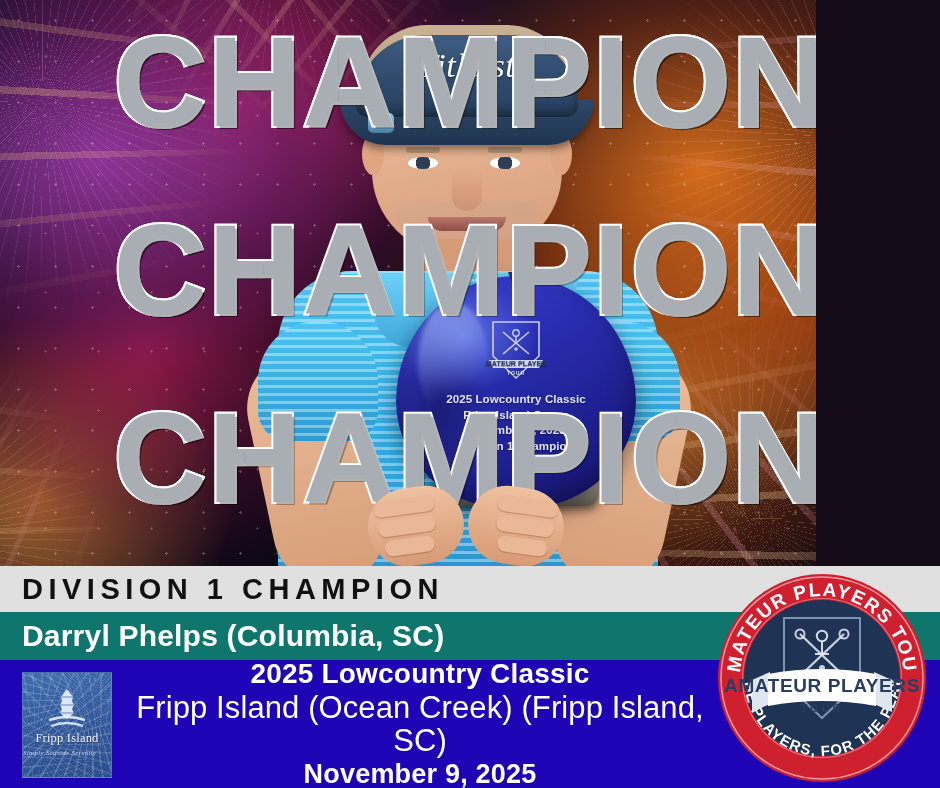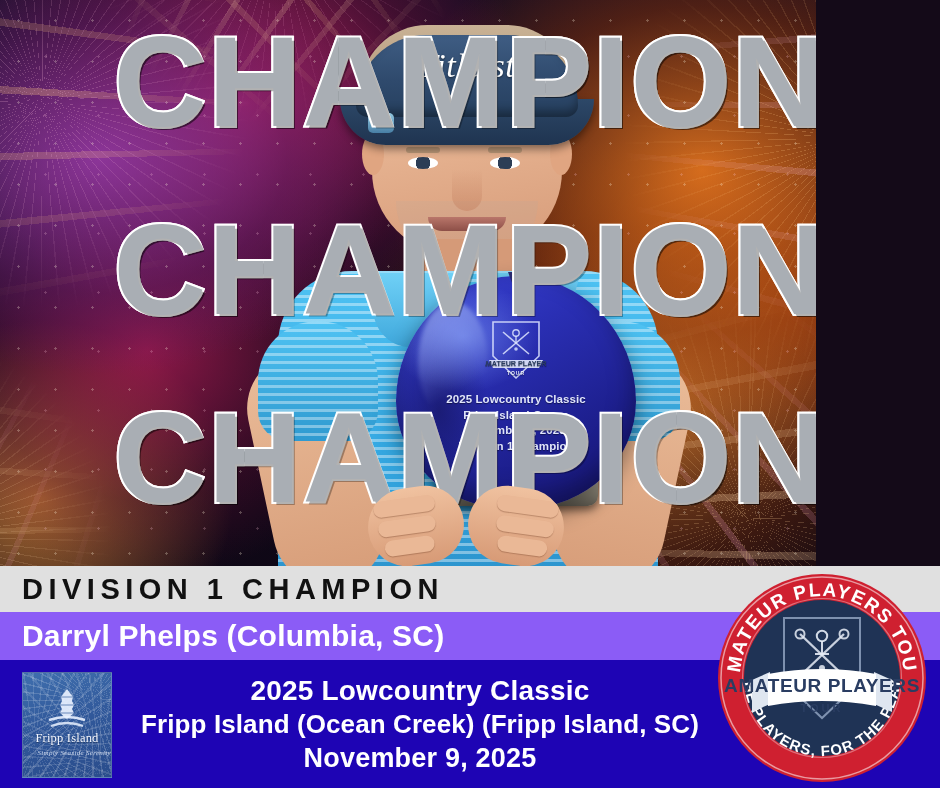--- a/index.html
+++ b/index.html
@@ -272,21 +272,21 @@
     position:absolute;left:0;top:566px;width:940px;height:46px;
     background:#e0e0e0;
     z-index:10;
   }
   .band-gray .txt{
     position:absolute;left:22px;top:50%;transform:translateY(-50%);
     color:#111;font-size:29px;font-weight:bold;letter-spacing:5.5px;
   }
   .band-red{
     position:absolute;left:0;top:612px;width:940px;height:48px;
-    background:#8b5cf6;
+    background:#0f766e;
     z-index:10;
   }
   .band-red .txt{
     position:absolute;left:22px;top:50%;transform:translateY(-50%);
     color:#fff;font-size:30px;font-weight:bold;letter-spacing:.2px;
   }
   .band-blue{
     position:absolute;left:0;top:660px;width:940px;height:128px;
     background:#1e04b4;
     z-index:10;
@@ -310,33 +310,33 @@
   .fripp .shell{
     position:absolute;left:50%;top:14px;transform:translateX(-50%);
   }
   .fripp .fname{
     position:absolute;left:0;right:0;top:58px;text-align:center;
     color:#f2f6ff;font-family:"Liberation Serif",serif;
     font-size:12.5px;letter-spacing:.2px;
     text-shadow:0 1px 1px rgba(0,0,0,.35);
   }
   .fripp .ftag{
-    position:absolute;left:0;right:0;top:76px;text-align:right;
+    position:absolute;left:0;right:0;top:76px;text-align:left;
     color:rgba(235,243,255,.8);font-family:"Liberation Serif",serif;
     font-style:italic;font-size:7px;letter-spacing:.3px;
   }
 
   .blue-text{
     position:absolute;left:120px;top:660px;width:600px;height:128px;
     display:flex;flex-direction:column;justify-content:center;align-items:center;
     z-index:11;
     color:#fff;text-align:center;
   }
   .bt1{font-size:28px;font-weight:bold;line-height:34px;letter-spacing:.2px;}
-  .bt2{font-size:26px;font-weight:bold;line-height:33px;letter-spacing:.1px;}
+  .bt2{font-size:31px;font-weight:normal;line-height:33px;letter-spacing:.1px;}
   .bt3{font-size:27px;font-weight:bold;line-height:34px;letter-spacing:.2px;}
 
   
   .apt{
     position:absolute;left:716px;top:572px;width:212px;height:212px;
     z-index:20;
   }
 </style>
 </head>
 <body>

